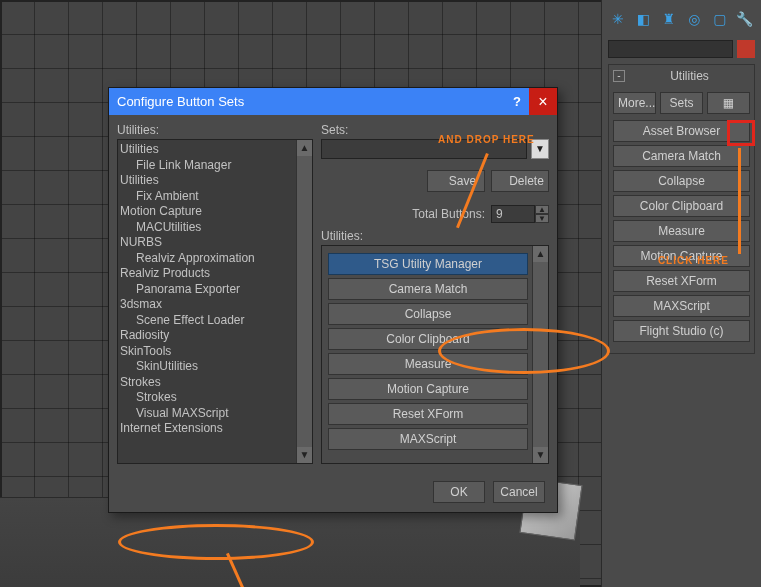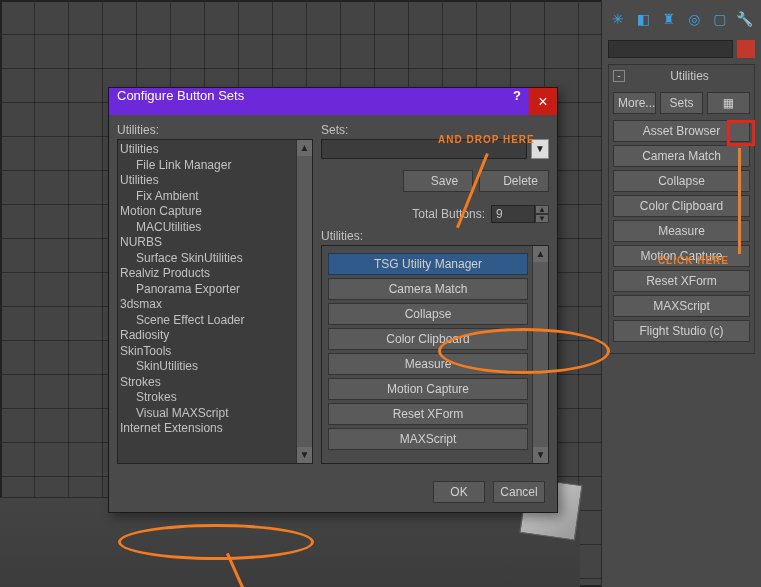--- a/index.html
+++ b/index.html
@@ -52,22 +52,22 @@
   .red-outline {
     position:absolute; border:3px solid #e1261c; pointer-events:none;
   }
 
   
   .dialog {
     position:absolute; left:108px; top:87px; width:450px; height:426px;
     background:#4a4a4a; border:1px solid #1a1a1a; box-shadow:4px 4px 10px rgba(0,0,0,.4);
   }
   .titlebar {
-    height:27px; background:#6d28d9; color:#fff; font-size:13px;
-    display:flex; padding:0 8px;
+    height:27px; background:#3b82f6; color:#fff; font-size:13px;
+    display:flex; align-items:center; padding:0 8px;
   }
   .titlebar .title { flex:1; }
   .titlebar .help { width:24px; text-align:center; font-weight:bold; }
   .titlebar .close {
     width:28px; height:27px; margin-right:-8px;
     background:#c71d14; color:#fff; text-align:center; line-height:27px; font-size:16px;
   }
   .dialog-body {
     position:relative; padding:8px; height:calc(100% - 27px - 40px);
     display:flex; gap:8px;
@@ -85,21 +85,21 @@
   .tree-scroll .thumb-down { position:absolute; bottom:0; width:100%;}
   .tree { padding:2px 0 2px 2px; font-size:12px; color:#c2c2c2; line-height:15.5px; }
   .tree .cat { }
   .tree .item { padding-left:16px; }
 
   .sets-row { display:flex; gap:4px; }
   .sets-field { flex:1; height:20px; background:#3c3c3c; border:1px solid #222; }
   .sets-dd { width:18px; height:20px; background:#ddd; border:1px solid #888; color:#222; font-size:10px; text-align:center; line-height:18px;}
 
   .save-row { display:flex; gap:6px; margin:8px 0 10px 0; justify-content:flex-end;}
-  .save-row .btn { width:70px;padding-left:17px; }
+  .save-row .btn { width:58px;padding-left:17px; }
 
   .total-row { display:flex; align-items:center; gap:6px; margin-bottom:6px;}
   .total-row .lbl { flex:1; text-align:right; margin:0;}
   .spin { display:flex; }
   .spin input {
     width:44px; height:18px; background:#3c3c3c; border:1px solid #222;
     color:#c2c2c2; font-size:12px; padding:0 4px;
   }
   .spin .arrows { width:14px; display:flex; flex-direction:column; }
   .spin .arrows div { height:9px; background:#6a6a6a; border:1px solid #333; font-size:8px; color:#222; text-align:center; line-height:7px;}
@@ -197,21 +197,21 @@
       <div class="lbl">Utilities:</div>
       <div class="treebox">
         <div class="tree" id="tree">
             <div class="cat">Utilities</div>
             <div class="item">File Link Manager</div>
             <div class="cat">Utilities</div>
             <div class="item">Fix Ambient</div>
             <div class="cat">Motion Capture</div>
             <div class="item">MACUtilities</div>
             <div class="cat">NURBS</div>
-            <div class="item">Surface SkinUtilities</div>
+            <div class="item">Realviz Approximation</div>
             <div class="cat">Realviz Products</div>
             <div class="item">Panorama Exporter</div>
             <div class="cat">3dsmax</div>
             <div class="item">Scene Effect Loader</div>
             <div class="cat">Radiosity</div>
             <div class="cat">SkinTools</div>
             <div class="item">SkinUtilities</div>
             <div class="cat">Strokes</div>
             <div class="item">Strokes</div>
             <div class="item">Visual MAXScript</div>

